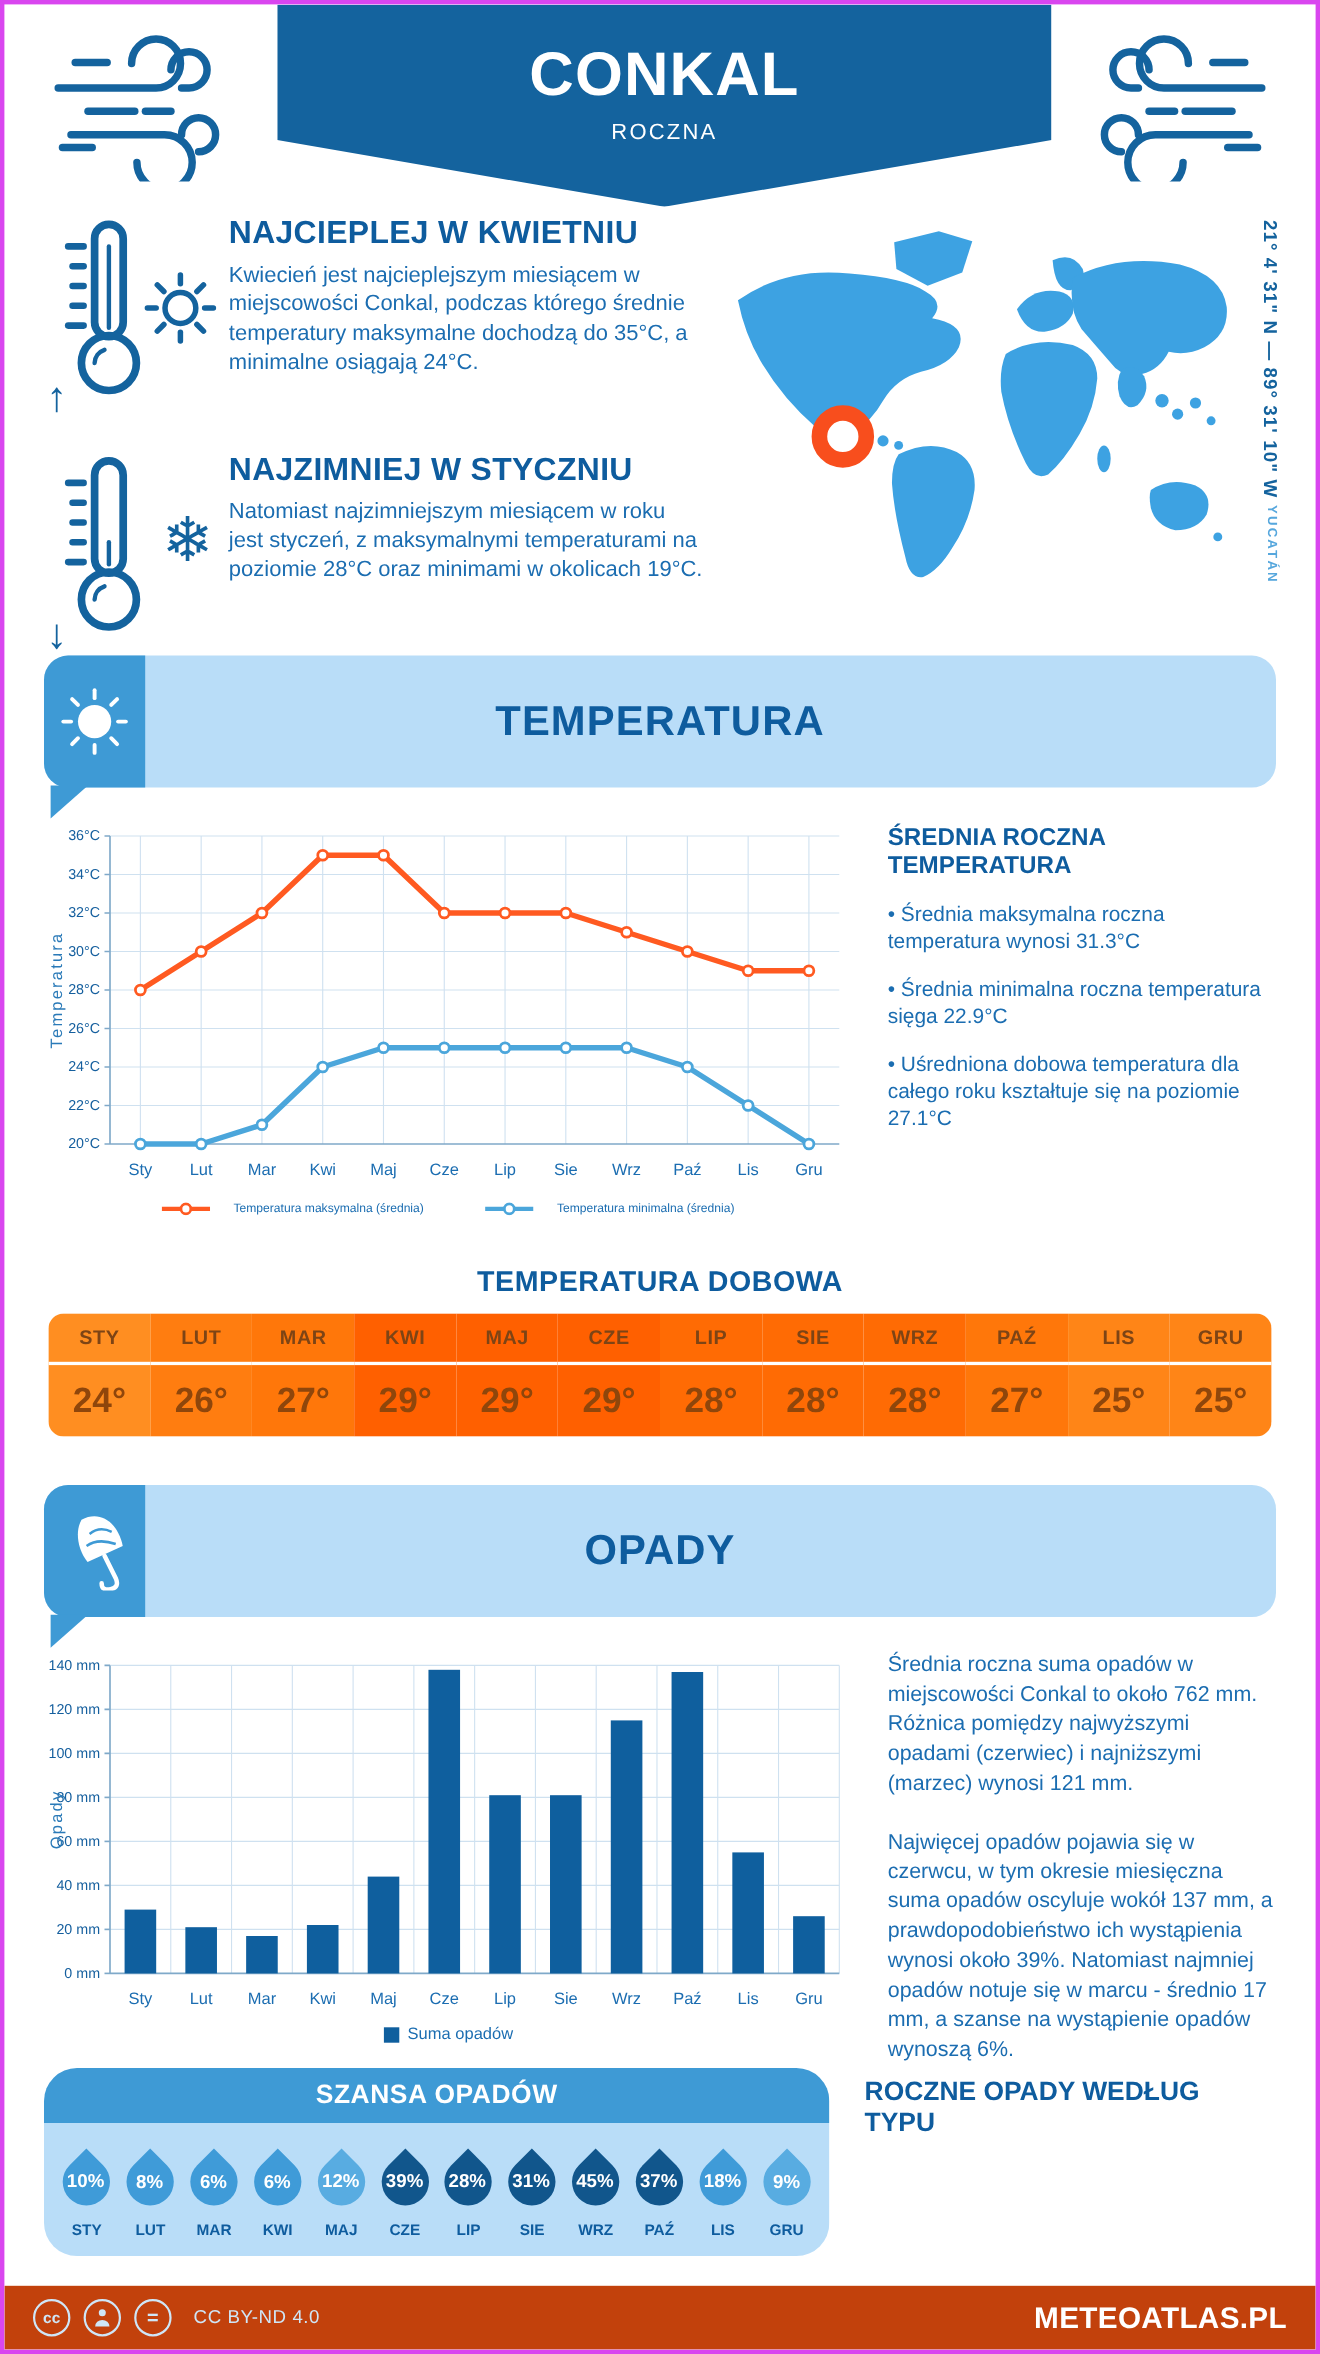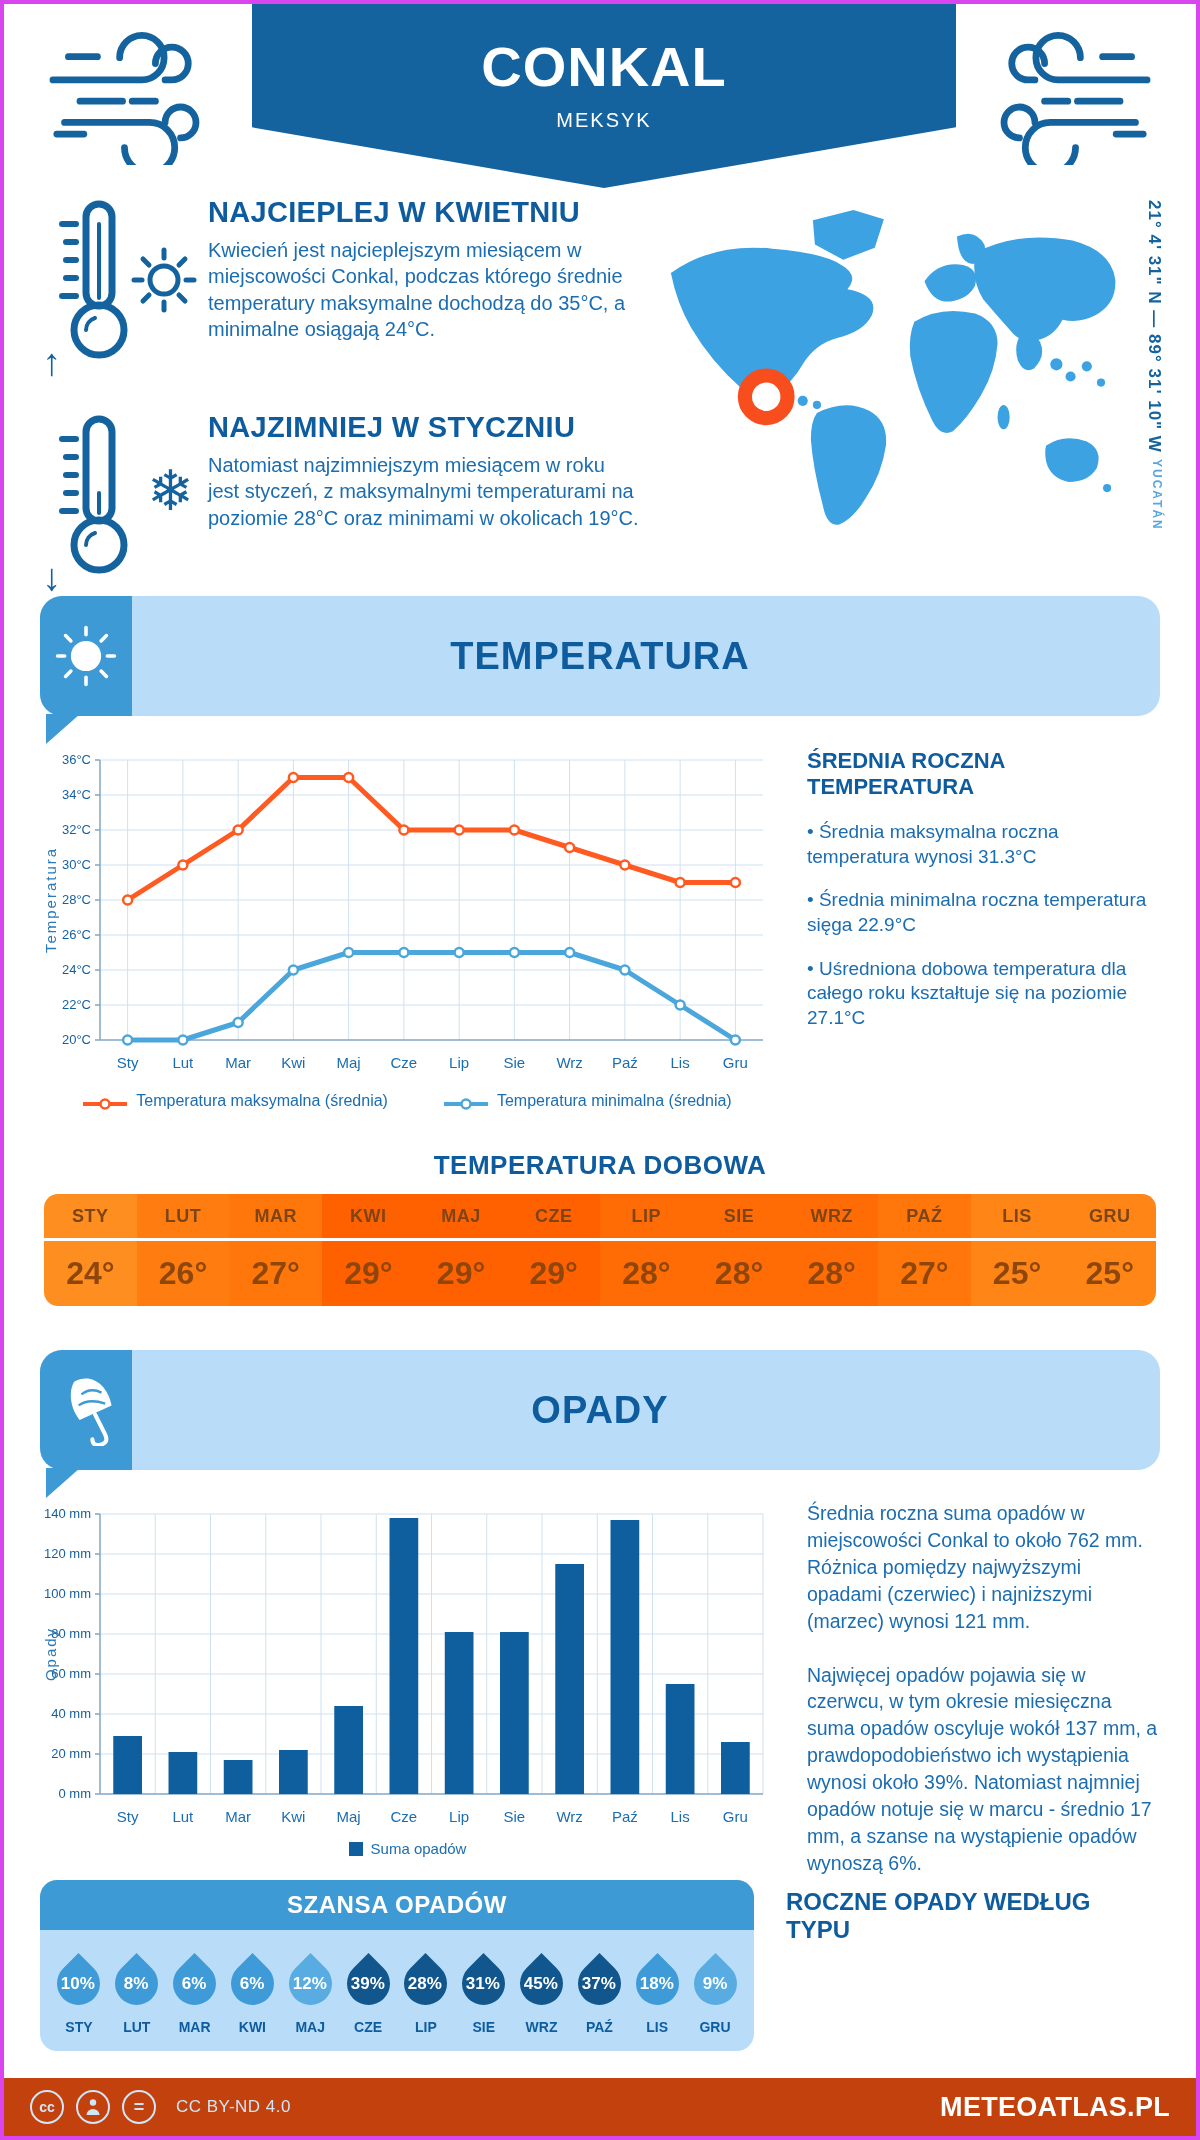--- a/index.html
+++ b/index.html
@@ -41,41 +41,41 @@
     font-size:38px;font-weight:bold;color:#0e5c9e;letter-spacing:1px;}
   #banner-temp{top:592px;}
   #banner-rain{top:1346px;}
 
   
   .chart-section{position:absolute;left:36px;right:36px;display:flex;}
   #temp-section{top:742px;height:405px;}
   #rain-section{top:1496px;height:400px;}
   .chart-col{width:735px;flex-shrink:0;}
   .chart-legend{margin-top:12px;display:flex;justify-content:center;gap:56px;}
-  .legend-item{display:flex;align-items:flex-end;gap:9px;font-size:16px;color:#1b6db1;}
+  .legend-item{display:flex;align-items:flex-end;gap:21px;font-size:11px;color:#1b6db1;}
   .chart-aside{flex:1;padding-left:32px;}
   .chart-aside h3{margin:2px 0 20px;font-size:22px;font-weight:bold;color:#0e5c9e;}
   .chart-aside p.bullet{margin:0 0 19px;font-size:19px;color:#1b6db1;line-height:1.3;}
   .chart-aside p.para{margin:0 0 27px;font-size:19.5px;color:#1b6db1;line-height:1.38;}
   .legend-sm{display:flex;justify-content:center;align-items:center;gap:8px;font-size:15px;color:#1b6db1;margin-top:6px;}
   .legend-sq{width:14px;height:14px;background:#0f5f9e;display:inline-block;}
 
   
   .daily-title{position:absolute;top:1146px;left:0;width:100%;text-align:center;
     font-size:26px;font-weight:bold;color:#0e5c9e;letter-spacing:.5px;margin:0;}
   .month-table{position:absolute;top:1190px;left:40px;right:40px;height:112px;display:flex;
     border-radius:14px;overflow:hidden;}
   .mcol{flex:1;display:flex;flex-direction:column;}
   .mhead{height:44px;display:flex;align-items:center;justify-content:center;
     font-size:18px;font-weight:bold;color:#7d4415;letter-spacing:.5px;border-bottom:3px solid #fff;}
   .mval{flex:1;display:flex;align-items:center;justify-content:center;
     font-size:32px;font-weight:bold;color:#8f460b;border-radius:29px;}
 
   
-  .chance-panel{position:absolute;top:1876px;left:36px;width:714px;border-radius:17px;overflow:hidden;}
+  .chance-panel{position:absolute;top:1876px;left:36px;width:714px;border-radius:30px;overflow:hidden;}
   .chance-header{height:50px;background:#3e9ad5;color:#fff;font-size:24px;font-weight:bold;
     display:flex;align-items:center;justify-content:center;letter-spacing:.5px;}
   .chance-body{background:#b9ddf8;padding:24px 10px 16px;display:flex;}
   .drop-col{flex:1;text-align:center;}
   .drop{width:43px;height:43px;margin:8px auto 0;border-radius:0 50% 50% 50%;transform:rotate(45deg);
     display:flex;align-items:center;justify-content:center;}
   .drop span{transform:rotate(-45deg);color:#fff;font-size:17px;font-weight:bold;}
   .drop-month{margin-top:14px;font-size:14px;font-weight:bold;color:#0e5c9e;}
 
   
@@ -113,21 +113,21 @@
     <path d="M40 84 H84"></path>
       <path d="M94 84 H118"></path>
     <path d="M118 45 a17 17 0 1 1 17 17 H128"></path>
     <path d="M24 106 H112 a26 26 0 1 1 -26 26"></path>
     <path d="M128 106 a16 16 0 1 1 16 16"></path>
     <path d="M16 118 H44"></path>
   </svg>
 
   <div class="header-banner">
     <div class="header-title">CONKAL</div>
-    <div class="header-subtitle">MEKSYK</div>
+    <div class="header-subtitle">ROCZNA</div>
   </div>
 
   <div class="intro">
     <div class="intro-left">
       <div class="fact-block">
         <div class="fact-icons">
           <svg class="thermo" width="92" height="170" viewBox="0 0 92 170" fill="none" stroke="#14639e" stroke-linecap="round">
             <rect x="32" y="6" width="26" height="102" rx="13" stroke-width="7"></rect>
             <line x1="45" y1="26" x2="45" y2="100" stroke-width="4"></line>
             <circle cx="45" cy="132" r="25" stroke-width="7"></circle>

